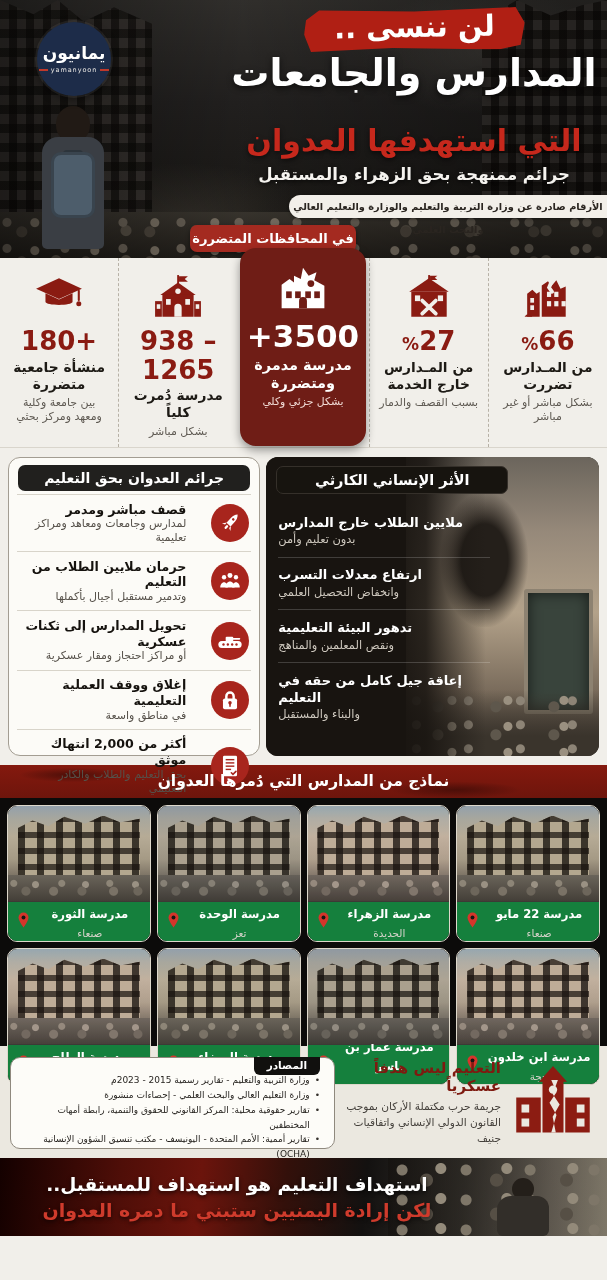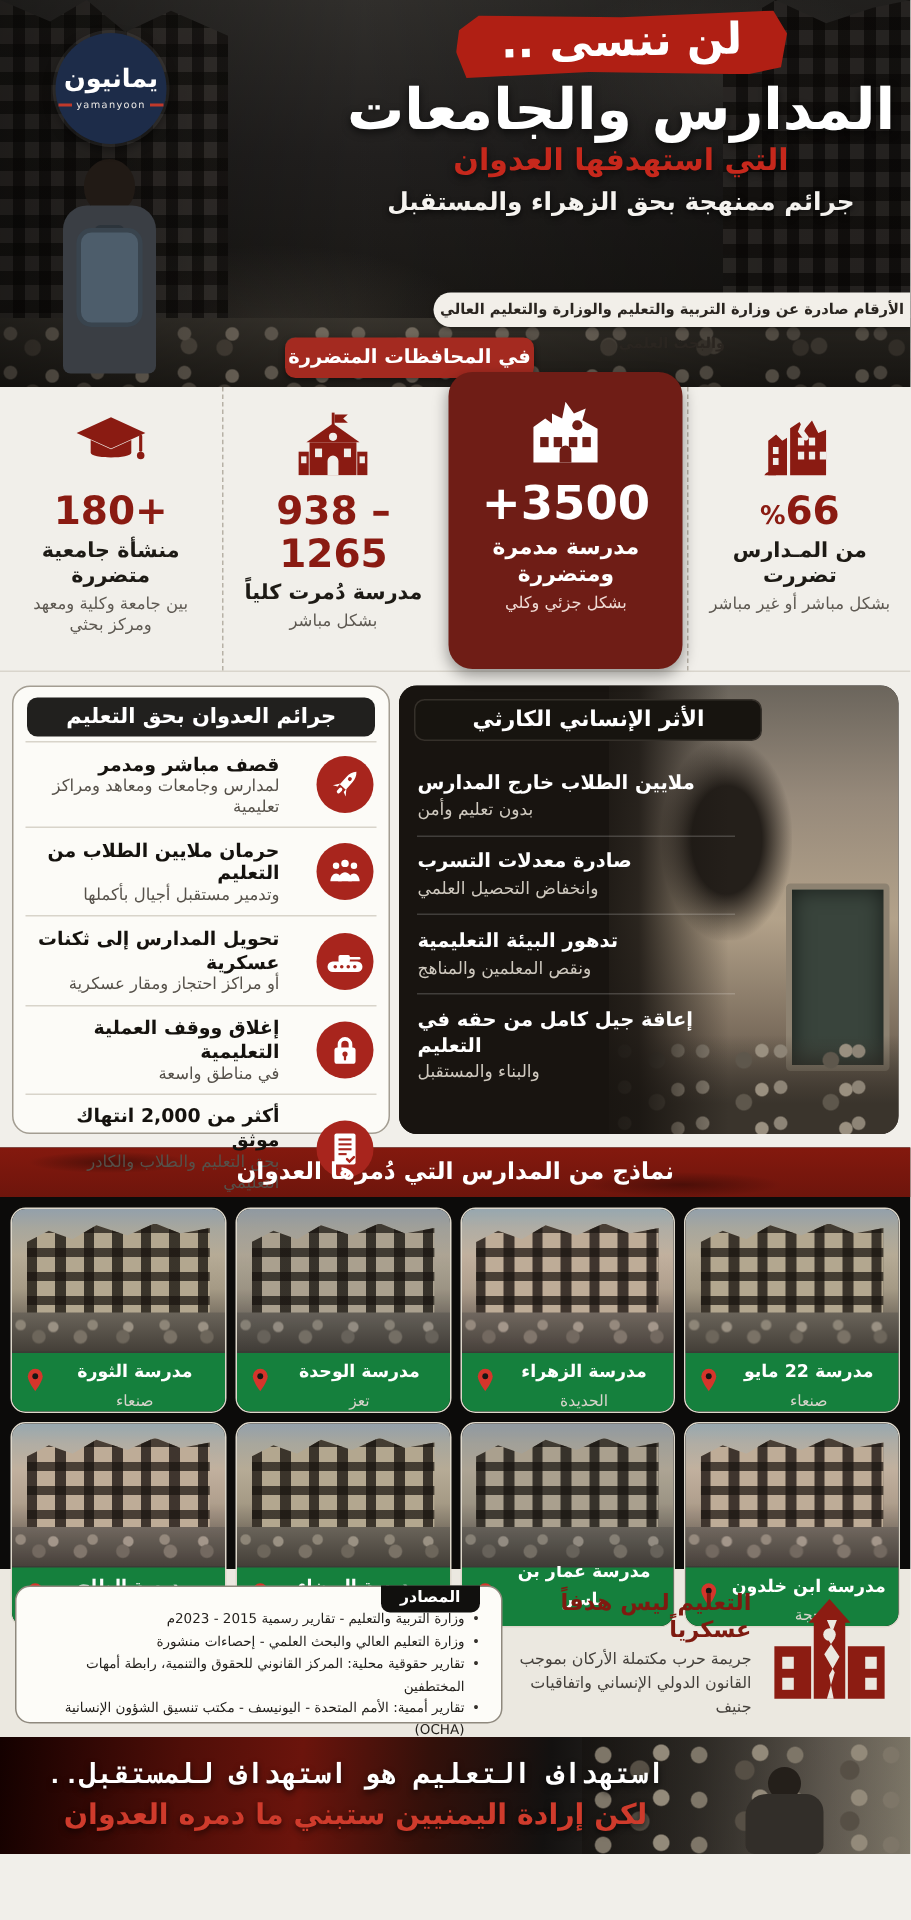--- a/index.html
+++ b/index.html
@@ -44,21 +44,21 @@
     box-shadow:0 0 0 2px rgba(255,255,255,.07), 0 3px 8px rgba(0,0,0,.5); }
   .logo-ar { color:#fff; font-weight:bold; font-size:17px; line-height:1.1; }
   .logo-en { color:#e9e7e3; font-size:6.5px; letter-spacing:.14em; display:flex; align-items:center; gap:3px; margin-top:3px; }
   .logo-dash { width:9px; height:2px; background:#c0392b; display:inline-block; }
 
   .header-titles { position:absolute; top:8px; right:4px; width:378px; text-align:center; }
   .brush { display:inline-block; background:#b01f14; color:#fff; font-weight:bold; font-size:29px;
     padding:2px 30px 7px; transform:rotate(-1deg);
     clip-path:polygon(1% 24%,7% 2%,50% 8%,96% 2%,100% 38%,98% 90%,88% 100%,40% 92%,3% 98%,0 58%); }
   .t2 { font-size:38px; font-weight:bold; color:#fff; line-height:1.1; margin-top:2px; text-shadow:0 2px 6px rgba(0,0,0,.65); }
-  .t3 { font-size:20px; font-weight:bold; color:#c6281c; line-height:1.15; text-shadow:0 2px 5px rgba(0,0,0,.55); }
+  .t3 { font-size:30px; font-weight:bold; color:#c6281c; line-height:1.15; text-shadow:0 2px 5px rgba(0,0,0,.55);margin-top:29px; }
   .t4 { font-size:16.5px; font-weight:bold; color:#f5f3ef; margin-top:7px; text-shadow:0 1px 4px rgba(0,0,0,.75); }
 
   .source-strip { position:absolute; top:195px; right:0; width:318px; height:23px; background:#f2efe9;
     border-radius:12px 0 0 12px; font-size:9.8px; font-weight:600; color:#2a2520; line-height:23px; text-align:center;
     box-shadow:0 1px 3px rgba(0,0,0,.4); }
   .region-badge { position:absolute; top:225px; left:190px; width:166px; height:27px; background:#a42a20;
     border-radius:7px; color:#fff; font-weight:bold; font-size:13px; line-height:27px; text-align:center;
     box-shadow:0 2px 4px rgba(0,0,0,.45); }
 
   
@@ -182,21 +182,21 @@
     background:
       radial-gradient(circle at 22% 40%, #7e7668 0 5px, transparent 6px),
       radial-gradient(circle at 55% 65%, #564f45 0 6px, transparent 7px),
       radial-gradient(circle at 80% 35%, #938a7a 0 5px, transparent 6px),
       linear-gradient(90deg, rgba(20,17,14,.6), rgba(90,84,74,.25));
     background-size:64px 30px,70px 34px,66px 30px,100% 100%; }
   .footer-boy { position:absolute; right:52px; bottom:-4px; width:64px; height:62px; }
   .fb-head { width:22px; height:22px; border-radius:50%; background:#241f1a; margin:0 auto; }
   .fb-body { width:52px; height:40px; border-radius:14px 12px 6px 6px; background:#322e29; margin:-4px auto 0; }
   .footer-text { position:absolute; top:50%; transform:translateY(-50%); right:150px; width:440px; text-align:center; }
-  .footer-line1 { color:#fff; font-weight:bold; font-size:18.5px; line-height:1.4; text-shadow:0 2px 4px rgba(0,0,0,.7);font-family:Liberation Mono, monospace; }
+  .footer-line1 { color:#fff; font-weight:bold; font-size:18.5px; line-height:1.4; text-shadow:0 2px 4px rgba(0,0,0,.7); }
   .footer-line2 { color:#cf3b2c; font-weight:bold; font-size:19px; line-height:1.3; text-shadow:0 2px 4px rgba(0,0,0,.6); }
 </style>
 </head>
 <body>
 
 <div id="header">
   <div class="bldg bldg-l"></div>
   <div class="bldg bldg-r"></div>
   <div class="rubble-strip"></div>
   <div class="header-shade"></div>
@@ -242,20 +242,34 @@
       <rect x="23" y="27" width="4" height="5" class="cut"></rect>
         <rect x="30" y="27" width="4" height="5" class="cut"></rect>
       <rect x="37" y="27" width="4" height="5" class="cut"></rect>
       <path d="M27 9l-2 5 3 4" class="stroke-cut"></path>
     </svg>
     <div class="stat-value"><span class="num">66</span><span class="stat-pct">%</span></div>
     <div class="stat-title">من المـدارس تضررت</div>
     <div class="stat-sub">بشكل مباشر أو غير مباشر</div>
   </div>
 
+  <div class="stat">
+    <svg viewBox="0 0 48 48">
+      <path d="M24 5 43 18H5z"></path>
+      <rect x="23.2" y="2" width="1.8" height="6"></rect>
+        <path d="M25 2.6h7l-2.4 2 2.4 2h-7z"></path>
+      <rect x="7" y="18" width="34" height="24"></rect>
+      <rect x="10.5" y="21.5" width="5" height="5.5" class="cut"></rect>
+        <rect x="32.5" y="21.5" width="5" height="5.5" class="cut"></rect>
+      <path d="M17.5 26.5l13 12.5m0-12.5l-13 12.5" class="stroke-cut"></path>
+    </svg>
+    <div class="stat-value"><span class="num">27</span><span class="stat-pct">%</span></div>
+    <div class="stat-title">من المـدارس خارج الخدمة</div>
+    <div class="stat-sub">بسبب القصف والدمار</div>
+  </div>
 
   <div class="stat stat-card">
     <svg viewBox="0 0 48 48">
       <path d="M5 42V21l7-5 4 3v-6l6 3 2-10 5 7 7-3-2 7 9 5v20z"></path>
       <rect x="9" y="27" width="5" height="6" class="cut"></rect>
         <rect x="17" y="27" width="5" height="6" class="cut"></rect>
       <rect x="26" y="27" width="5" height="6" class="cut"></rect>
         <rect x="34" y="27" width="5" height="6" class="cut"></rect>
       <path d="M20.5 42v-6.5a3.5 3.5 0 0 1 7 0V42z" class="cut"></path>
       <circle cx="31" cy="20" r="3" class="cut"></circle>
@@ -307,21 +321,21 @@
       <div class="impact-rubble"></div>
     </div>
     <div class="impact-fade"></div>
     <div class="impact-header">الأثر الإنساني الكارثي</div>
     <div class="impact-items">
       <div class="impact-item">
         <div class="impact-title">ملايين الطلاب خارج المدارس</div>
         <div class="impact-sub">بدون تعليم وأمن</div>
       </div>
       <div class="impact-item">
-        <div class="impact-title">صادرة معدلات التسرب</div>
+        <div class="impact-title">ارتفاع معدلات التسرب</div>
         <div class="impact-sub">وانخفاض التحصيل العلمي</div>
       </div>
       <div class="impact-item">
         <div class="impact-title">تدهور البيئة التعليمية</div>
         <div class="impact-sub">ونقص المعلمين والمناهج</div>
       </div>
       <div class="impact-item">
         <div class="impact-title">إعاقة جيل كامل من حقه في التعليم</div>
         <div class="impact-sub">والبناء والمستقبل</div>
       </div>

